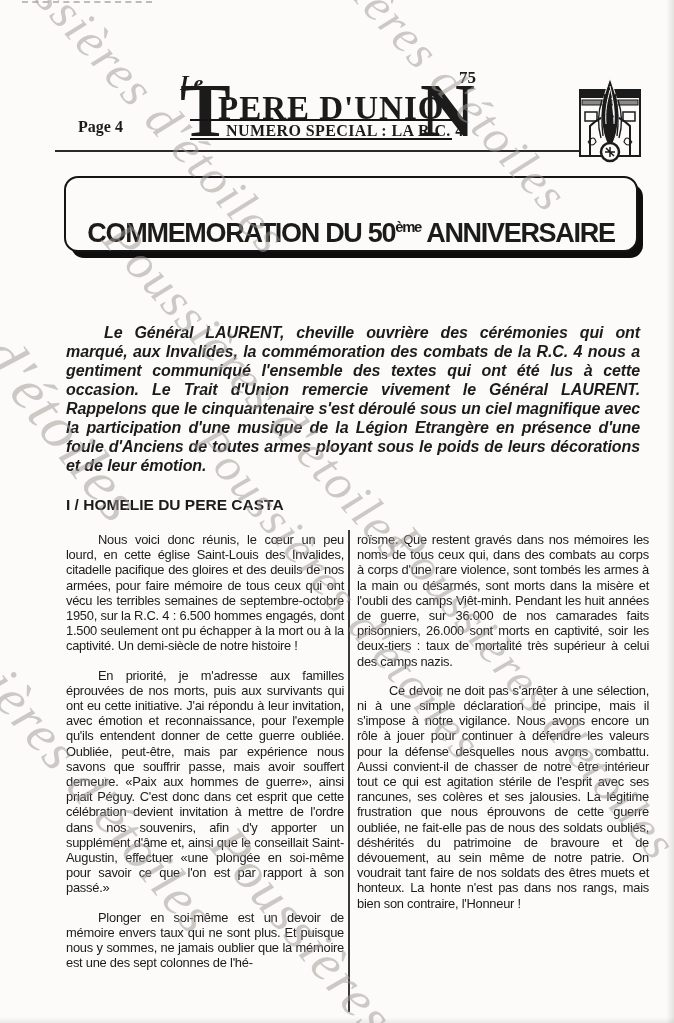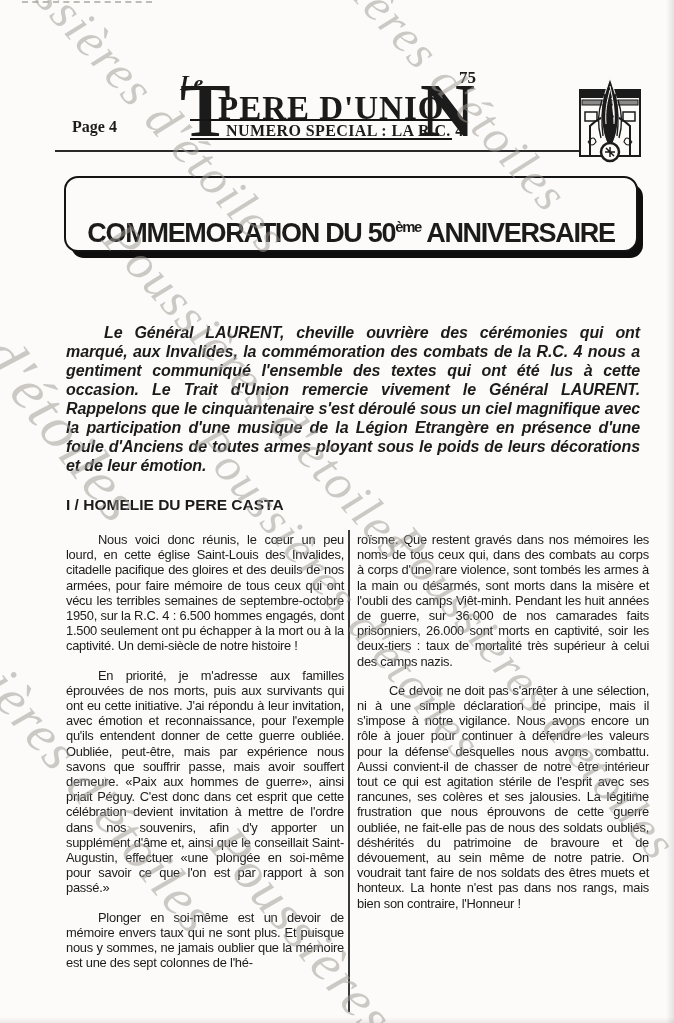--- a/index.html
+++ b/index.html
@@ -23,21 +23,21 @@
   }
   .wm.w1{left:10px;  top:-95px;  font-size:50px; transform:rotate(48deg);}
   .wm.w2{left:300px; top:-125px; font-size:48px; transform:rotate(48deg);}
   .wm.w3{left:-160px;top:90px;   font-size:60px; transform:rotate(52deg);}
   .wm.w4{left:135px; top:210px;  font-size:50px; transform:rotate(48deg);}
   .wm.w5{left:-70px; top:550px;  font-size:54px; transform:rotate(50deg);}
   .wm.w6{left:225px; top:415px;  font-size:48px; transform:rotate(50deg);}
   .wm.w7{left:420px; top:515px;  font-size:48px; transform:rotate(50deg);}
   .wm.w8{left:245px; top:815px;  font-size:54px; transform:rotate(50deg);}
   
-  .pagenum{position:absolute; left:72px; top:118px;
+  .pagenum{position:absolute; left:78px; top:118px;
     font-family:"Liberation Serif", serif; font-weight:bold; font-size:16px;}
   .mast{position:absolute; left:178px; top:72px; width:300px; height:80px;
     font-family:"Liberation Serif", serif; font-weight:bold;}
   .mast .le{position:absolute; left:2px; top:-2px; font-size:22px;font-style:italic;}
   .mast .bigT{position:absolute; left:2px;  top:8px; font-size:76px; line-height:.8;}
   .mast .mid {position:absolute; left:40px; top:18px; font-size:33px; letter-spacing:1px;}
   .mast .bigN{position:absolute; left:242px; top:8px; font-size:76px; line-height:.8;}
   .mast .issue{position:absolute; left:281px; top:-4px; font-size:17px;}
   .mast .rule1{position:absolute; left:12px; top:47px; width:262px; height:2px; background:#141414;}
   .mast .sub{position:absolute; left:48px; top:50px; font-size:16px; letter-spacing:.4px; white-space:nowrap;}

